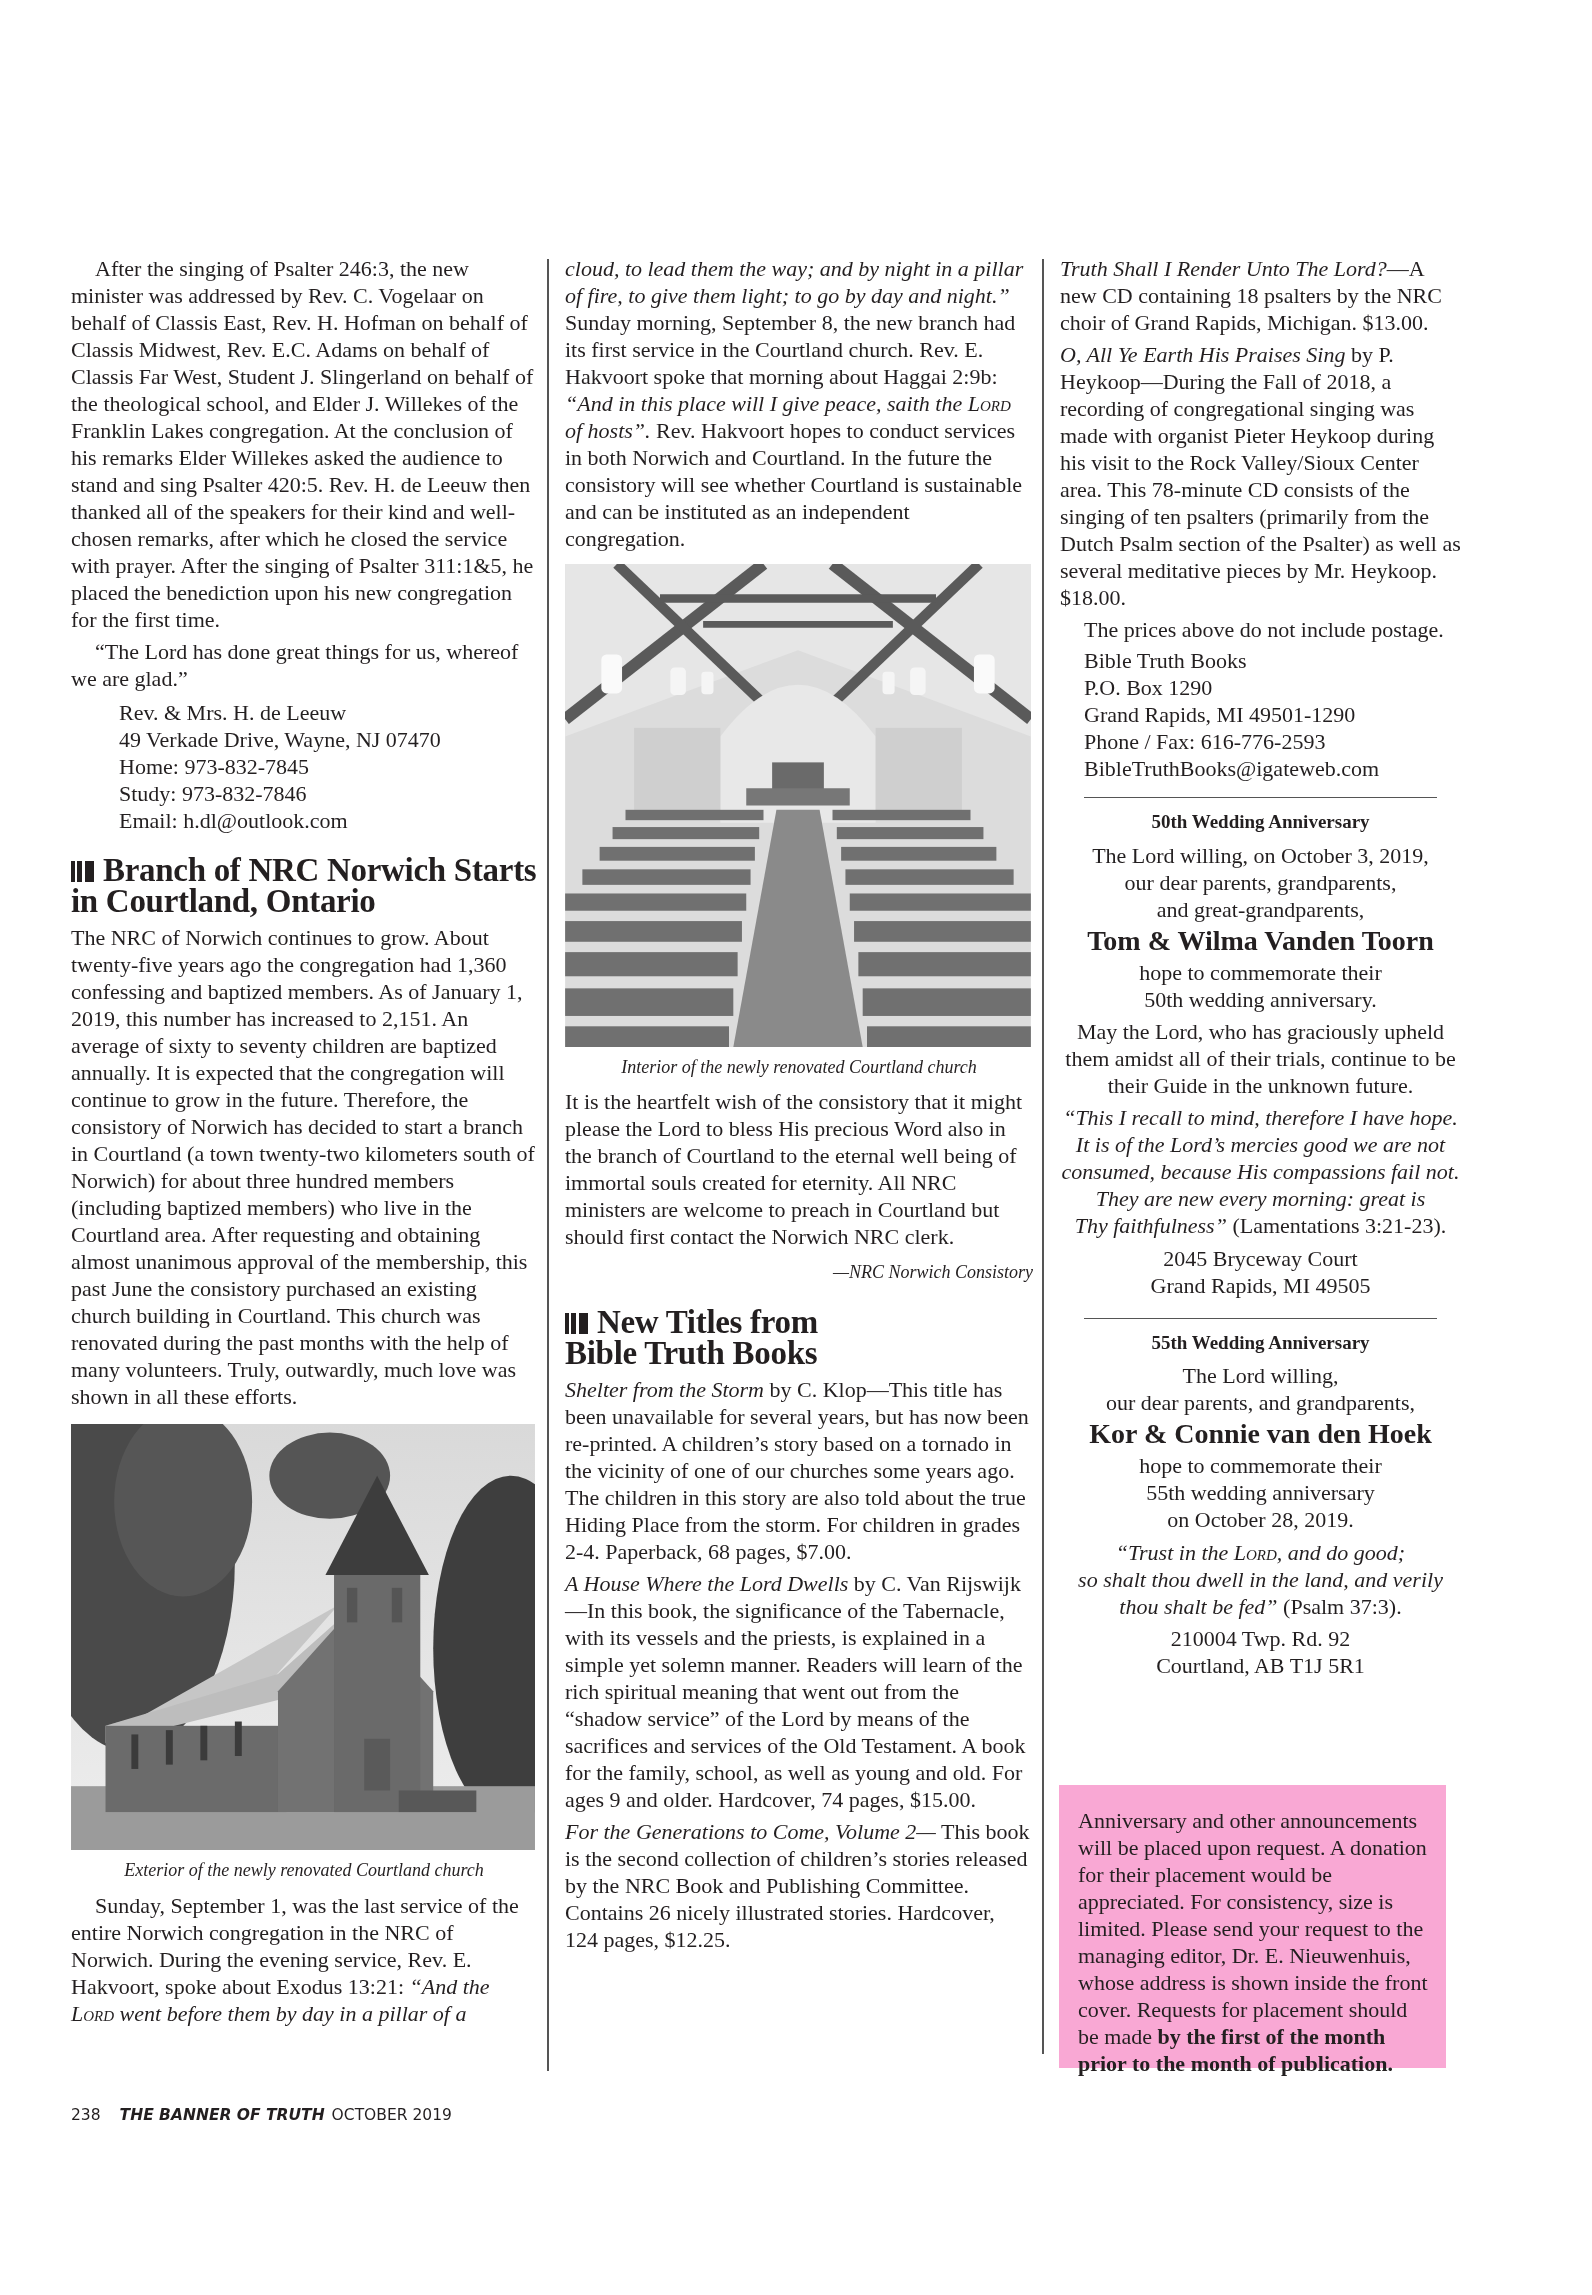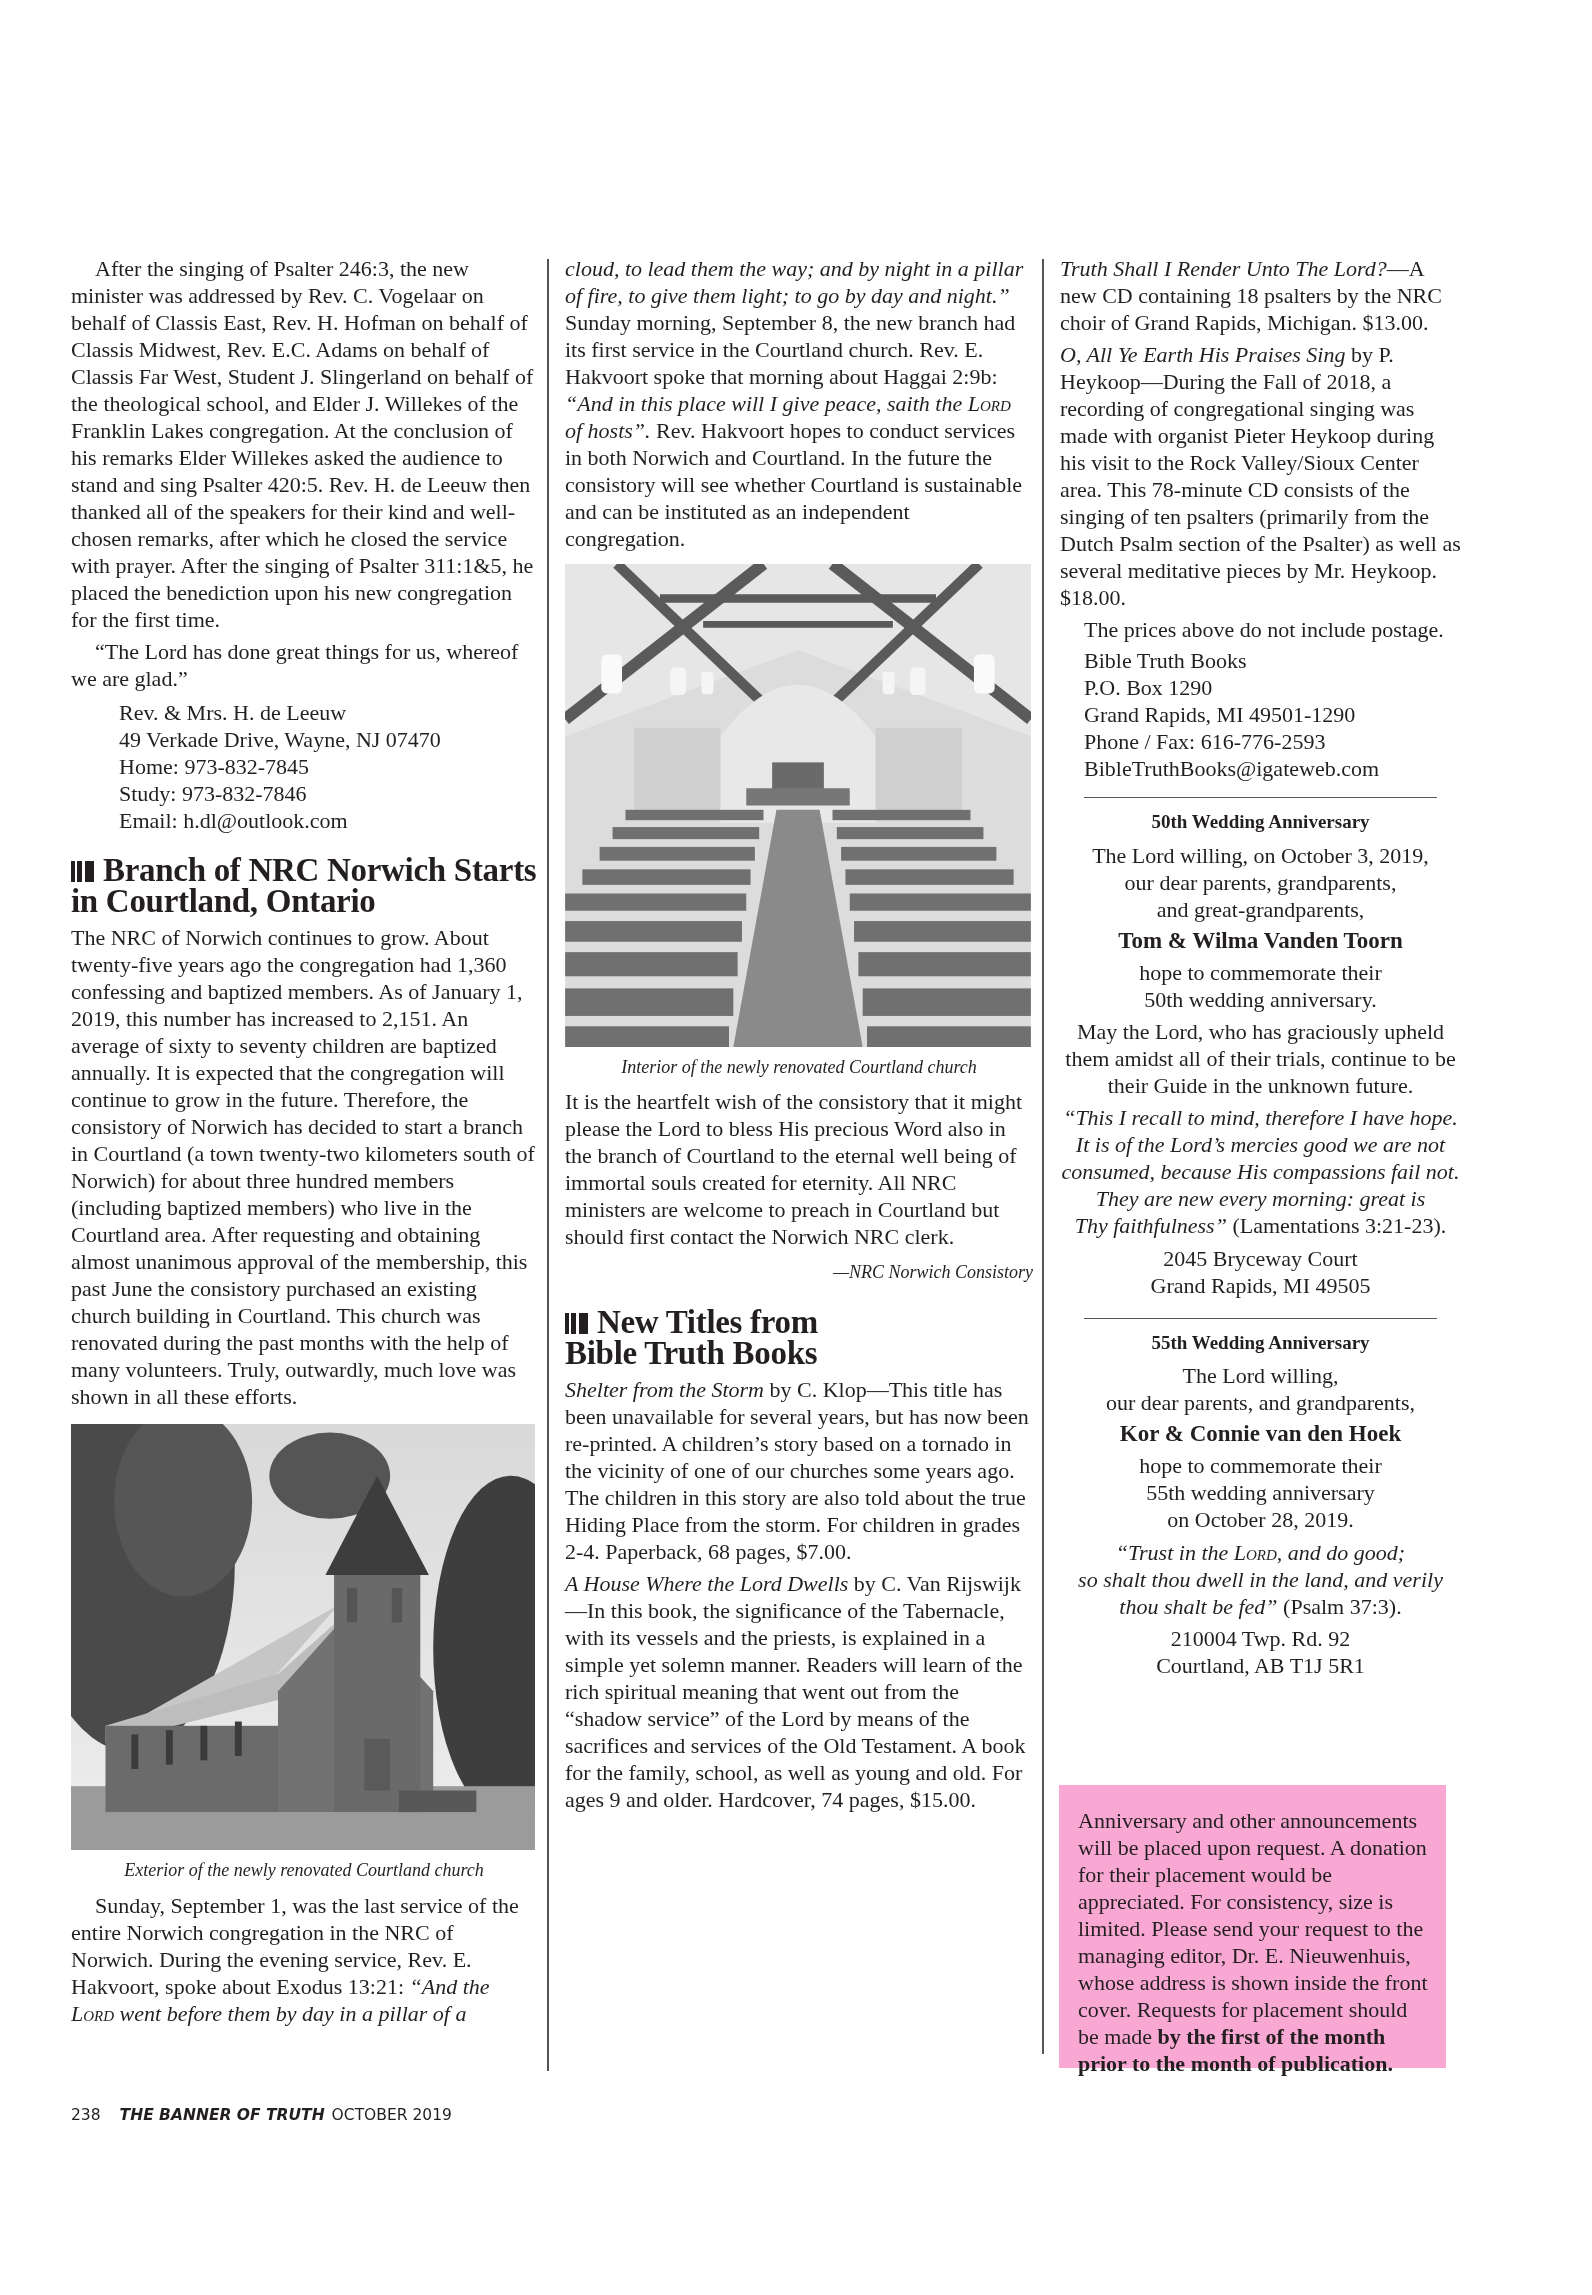--- a/index.html
+++ b/index.html
@@ -30,21 +30,21 @@
   .bars span:nth-child(2) { width: 5.2px; }
   .bars span:nth-child(3) { width: 9.5px; margin-right: 0; }
   i, .it { font-style: italic; }
   .sc { font-variant: small-caps; margin-top: 17px; }
   .photo { position: relative; overflow: hidden; }
   .caption { font-style: italic; font-size: 18px; text-align: center; margin: 8.6px 0 10.4px 0; line-height: 22.4px; }
   .sig { text-align: right; font-style: italic; font-size: 18px; margin: 8.6px 0 8.6px 0; }
   .rule { border-top: 1.3px solid #555; margin: 12px 24px 7px 24px; }
   .center { text-align: center; }
   .anniv-title { font-size: 19px; font-weight: bold; text-align: center; line-height: 33px; margin: 0 0 3.5px 0; }
-  .names { font-size: 23px; font-weight: bold; text-align: center; line-height: 31px; margin: 1.7px 0 3.5px 0; }
+  .names { font-size: 28px; font-weight: bold; text-align: center; line-height: 31px; margin: 1.7px 0 3.5px 0; }
   .gap { height: 5.2px; }
   .graybox {
     position: absolute; left: 1059px; top: 1785px; width: 387px; height: 283px;
     background: #f9a8d4; box-sizing: border-box; padding: 22.4px 17.3px 17.3px 19px;
     font-size: 22px; line-height: 27px;
   }
   .footer {
     position: absolute; left: 71px; top: 2106px; font-family: "DejaVu Sans", sans-serif;
     font-size: 15.5px; color: #231f20; white-space: nowrap;
   }
@@ -184,20 +184,23 @@
   <h2 style="width:259px;">
     <span class="bars"><span></span><span></span><span></span></span><span>New Titles from Bible Truth Books</span>
   </h2>
 
   <p class="block">
     <span class="it">Shelter from the Storm</span><span> by C. Klop—This title has been unavailable for several years, but has now been re-printed. A children’s story based on a tornado in the vicinity of one of our churches some years ago. The children in this story are also told about the true Hiding Place from the storm. For children in grades 2-4. Paperback, 68 pages, $7.00.</span>
   </p>
   <p class="block">
     <span class="it">A House Where the Lord Dwells</span><span> by C. Van Rijswijk—In this book, the significance of the Tabernacle, with its vessels and the priests, is explained in a simple yet solemn manner. Readers will learn of the rich spiritual meaning that went out from the “shadow service” of the Lord by means of the sacrifices and services of the Old Testament. A book for the family, school, as well as young and old. For ages 9 and older. Hardcover, 74 pages, $15.00.</span>
   </p>
+  <p class="block">
+    <span class="it">For the Generations to Come, Volume 2—</span><span> This book is the second collection of children’s stories released by the NRC Book and Publishing Committee. Contains 26 nicely illustrated stories. Hardcover, 124 pages, $12.25.</span>
+  </p>
 </div>
 
 <div class="col" id="col-right">
   <p class="block">
     <span class="it">Truth Shall I Render Unto The Lord?</span><span>—A new CD containing 18 psalters by the NRC choir of Grand Rapids, Michigan. $13.00.</span>
   </p>
   <p class="block">
     <span class="it">O, All Ye Earth His Praises Sing</span><span> by P. Heykoop—During the Fall of 2018, a recording of congregational singing was made with organist Pieter Heykoop during his visit to the Rock Valley/Sioux Center area. This 78-minute CD consists of the singing of ten psalters (primarily from the Dutch Psalm section of the Psalter) as well as several meditative pieces by Mr. Heykoop. $18.00.</span>
   </p>
   <p class="indent">The prices above do not include postage.</p>

